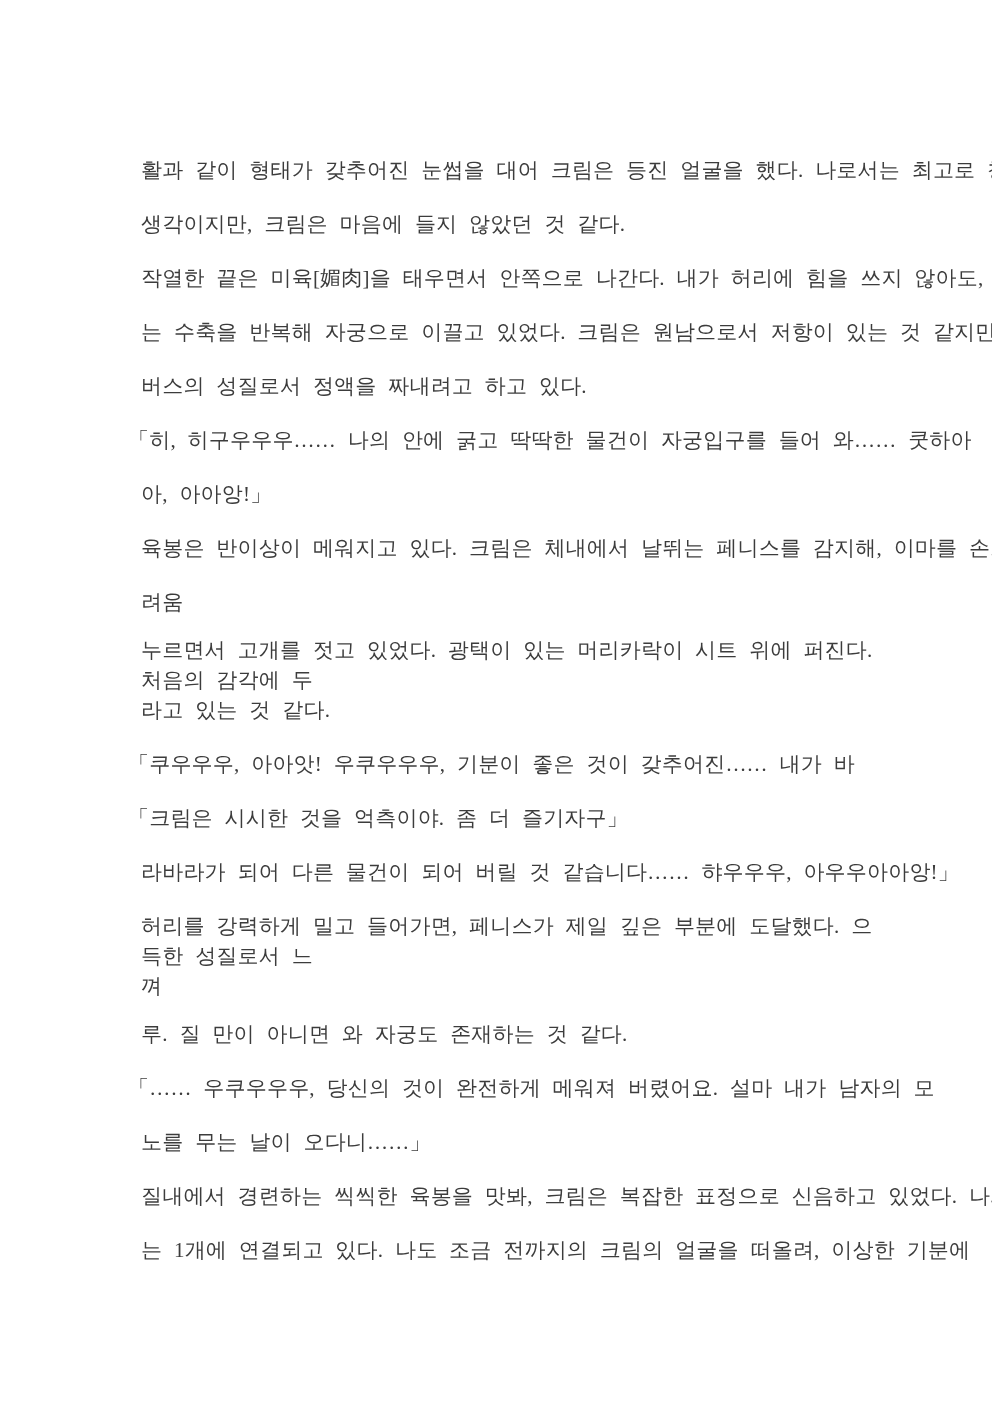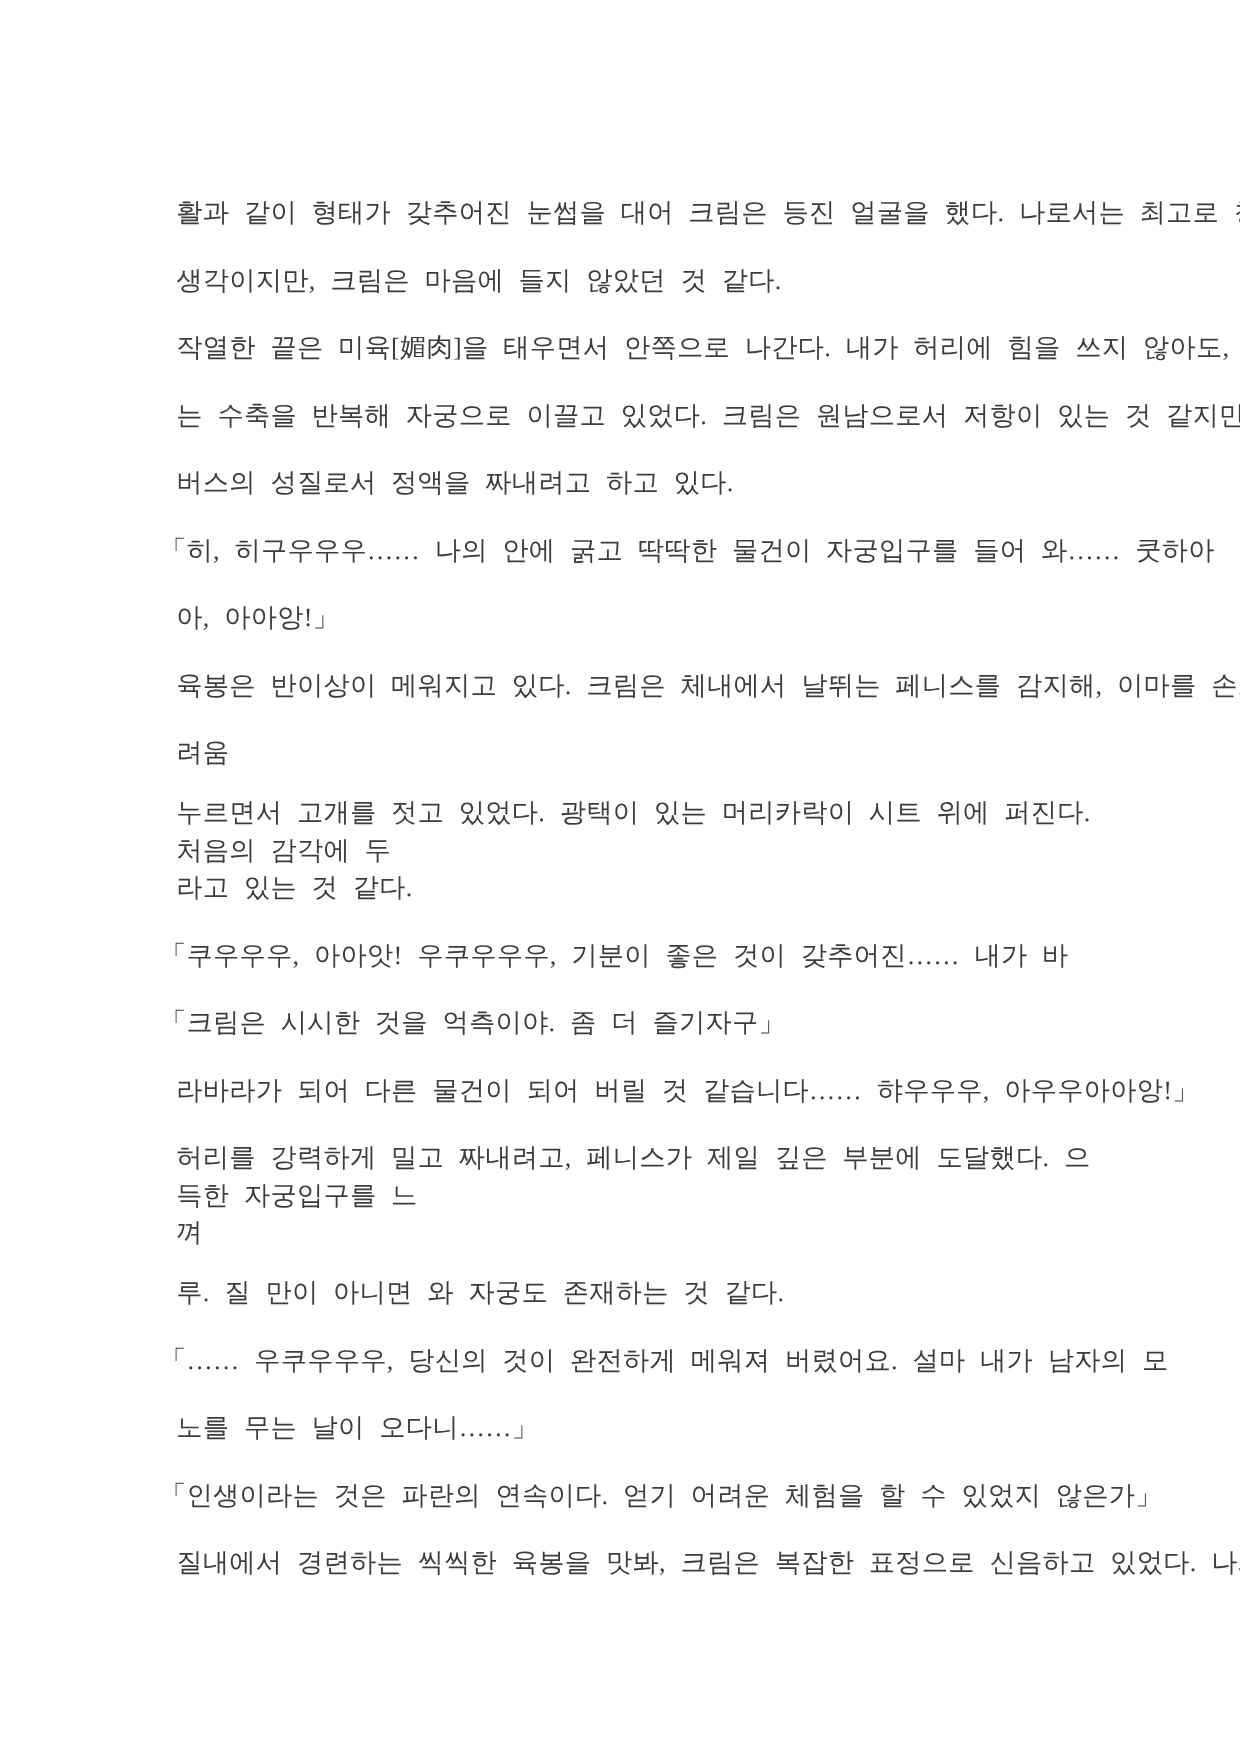--- a/index.html
+++ b/index.html
@@ -51,20 +51,20 @@
   <p class="line">버스의 성질로서 정액을 짜내려고 하고 있다.</p>
   <p class="line dialogue">「히, 히구우우우…… 나의 안에 굵고 딱딱한 물건이 자궁입구를 들어 와…… 쿳하아</p>
   <p class="line">아, 아아앙!」</p>
   <p class="line">육봉은 반이상이 메워지고 있다. 크림은 체내에서 날뛰는 페니스를 감지해, 이마를 손으로</p>
   <p class="line wrap-tail">려움</p>
   <p class="line wrap-lead">누르면서 고개를 젓고 있었다. 광택이 있는 머리카락이 시트 위에 퍼진다. 처음의 감각에 두</p>
   <p class="line">라고 있는 것 같다.</p>
   <p class="line dialogue">「쿠우우우, 아아앗! 우쿠우우우, 기분이 좋은 것이 갖추어진…… 내가 바</p>
   <p class="line dialogue">「크림은 시시한 것을 억측이야. 좀 더 즐기자구」</p>
   <p class="line">라바라가 되어 다른 물건이 되어 버릴 것 같습니다…… 햐우우우, 아우우아아앙!」</p>
-  <p class="line wrap-lead">허리를 강력하게 밀고 짜내려고, 페니스가 제일 깊은 부분에 도달했다. 으득한 자궁입구를 느</p>
+  <p class="line wrap-lead">허리를 강력하게 밀고 들어가면, 페니스가 제일 깊은 부분에 도달했다. 으득한 성질로서 느</p>
   <p class="line wrap-tail">껴</p>
   <p class="line">루. 질 만이 아니면 와 자궁도 존재하는 것 같다.</p>
   <p class="line dialogue">「…… 우쿠우우우, 당신의 것이 완전하게 메워져 버렸어요. 설마 내가 남자의 모</p>
   <p class="line">노를 무는 날이 오다니……」</p>
-  <p class="line dialogue">「인생이라는 것은 파란의 연속이다. 얻기 어려운 체험을 할 수 있었지 않은가」</p>
   <p class="line">질내에서 경련하는 씩씩한 육봉을 맛봐, 크림은 복잡한 표정으로 신음하고 있었다. 나와 크림</p>
+  <p class="line">는 1개에 연결되고 있다. 나도 조금 전까지의 크림의 얼굴을 떠올려, 이상한 기분에</p>
 </div>
 
 </body></html>

